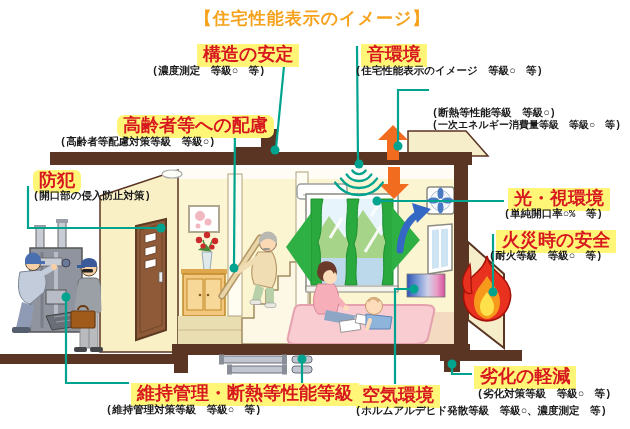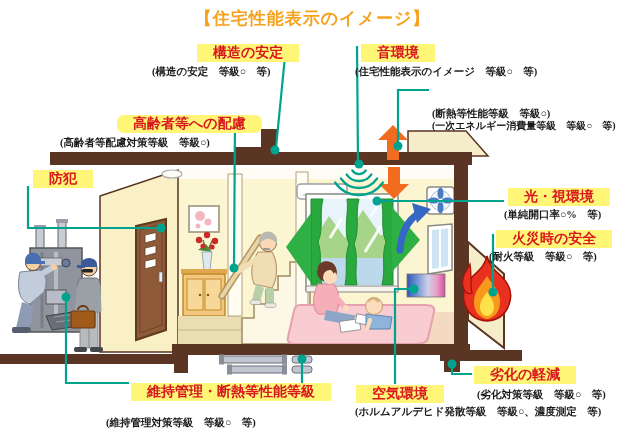--- a/index.html
+++ b/index.html
@@ -1,22 +1,22 @@
 <!DOCTYPE html>
 <html><head>
 <meta charset="utf-8">
 <style>
   html,body{margin:0;padding:0;background:#ffffff;}
   #stage{position:relative;width:625px;height:429px;background:#fff;overflow:hidden;
-         font-family:Liberation Serif, serif;}
+         font-family:Liberation Mono, monospace;}
   #art{position:absolute;left:0;top:0;}
   .title{position:absolute;left:0;right:0;top:7px;text-align:center;
          font-size:17px;font-weight:bold;color:#f6a21c;letter-spacing:1px;}
-  .tagname{position:absolute;font-size:14px;font-weight:bold;color:#d7181f;
-           background:#fff677;padding:1px 16px;line-height:1.15;white-space:nowrap;text-align:center;}
+  .tagname{position:absolute;font-size:18px;font-weight:bold;color:#d7181f;
+           background:#fff677;padding:1px 6px;line-height:1.15;white-space:nowrap;text-align:center;}
   .cap{position:absolute;font-size:10.5px;font-weight:bold;color:#1a1a1a;
        line-height:1.25;white-space:nowrap;}
 </style>
 </head>
 <body>
 
 <div id="stage">
 
 <svg id="art" width="630" height="429" viewBox="0 0 630 429">
   <defs>
@@ -278,41 +278,42 @@
     <circle cx="66" cy="297" r="4.5"></circle>
     <circle cx="302" cy="359" r="4.5"></circle>
     <circle cx="414" cy="289" r="4.5"></circle>
     <circle cx="452" cy="364" r="4.5"></circle>
   </g>
 </svg>
 
   <div class="title">【住宅性能表示のイメージ】</div>
 
   <span class="tagname" style="left:197px;top:44px;">構造の安定</span>
-  <div class="cap" style="left:152px;top:65px;">(構造の安定　等級○　等)</div>
+  <div class="cap" style="left:152px;top:65px;">(濃度測定　等級○　等)</div>
 
   <span class="tagname" style="left:361px;top:44px;">音環境</span>
   <div class="cap" style="left:355px;top:65px;">(住宅性能表示のイメージ　等級○　等)</div>
 
   <div class="cap" style="left:432px;top:107px;">(断熱等性能等級　等級○)</div>
   <div class="cap" style="left:432px;top:120px;font-size:10px;">(一次エネルギー消費量等級　等級○　等)</div>
 
   <span class="tagname" style="left:117px;top:115px;border-radius:7px;">高齢者等への配慮</span>
   <div class="cap" style="left:60px;top:136px;">(高齢者等配慮対策等級　等級○)</div>
 
-  <span class="tagname" style="left:33px;top:170px;">防犯</span>
+  <span class="tagname" style="left:33px;top:170px;border-radius:6px;">防犯</span>
+  <div class="cap" style="left:33px;top:190px;">(開口部の侵入防止対策)</div>
 
   <span class="tagname" style="left:508px;top:188px;">光・視環境</span>
   <div class="cap" style="left:504px;top:208px;">(単純開口率○%　等)</div>
 
   <span class="tagname" style="left:496px;top:230px;">火災時の安全</span>
   <div class="cap" style="left:489px;top:250px;">(耐火等級　等級○　等)</div>
 
   <span class="tagname" style="left:131px;top:383px;">維持管理・断熱等性能等級</span>
-  <div class="cap" style="left:106px;top:404px;margin-top:12px;">(維持管理対策等級　等級○　等)</div>
+  <div class="cap" style="left:106px;top:404px;">(維持管理対策等級　等級○　等)</div>
 
   <span class="tagname" style="left:356px;top:385px;">空気環境</span>
   <div class="cap" style="left:355px;top:405px;">(ホルムアルデヒド発散等級　等級○、濃度測定　等)</div>
 
   <span class="tagname" style="left:474px;top:366px;">劣化の軽減</span>
   <div class="cap" style="left:477px;top:388px;text-align:center;">(劣化対策等級　等級○　等)</div>
 
 </div>
 
 </body></html>

